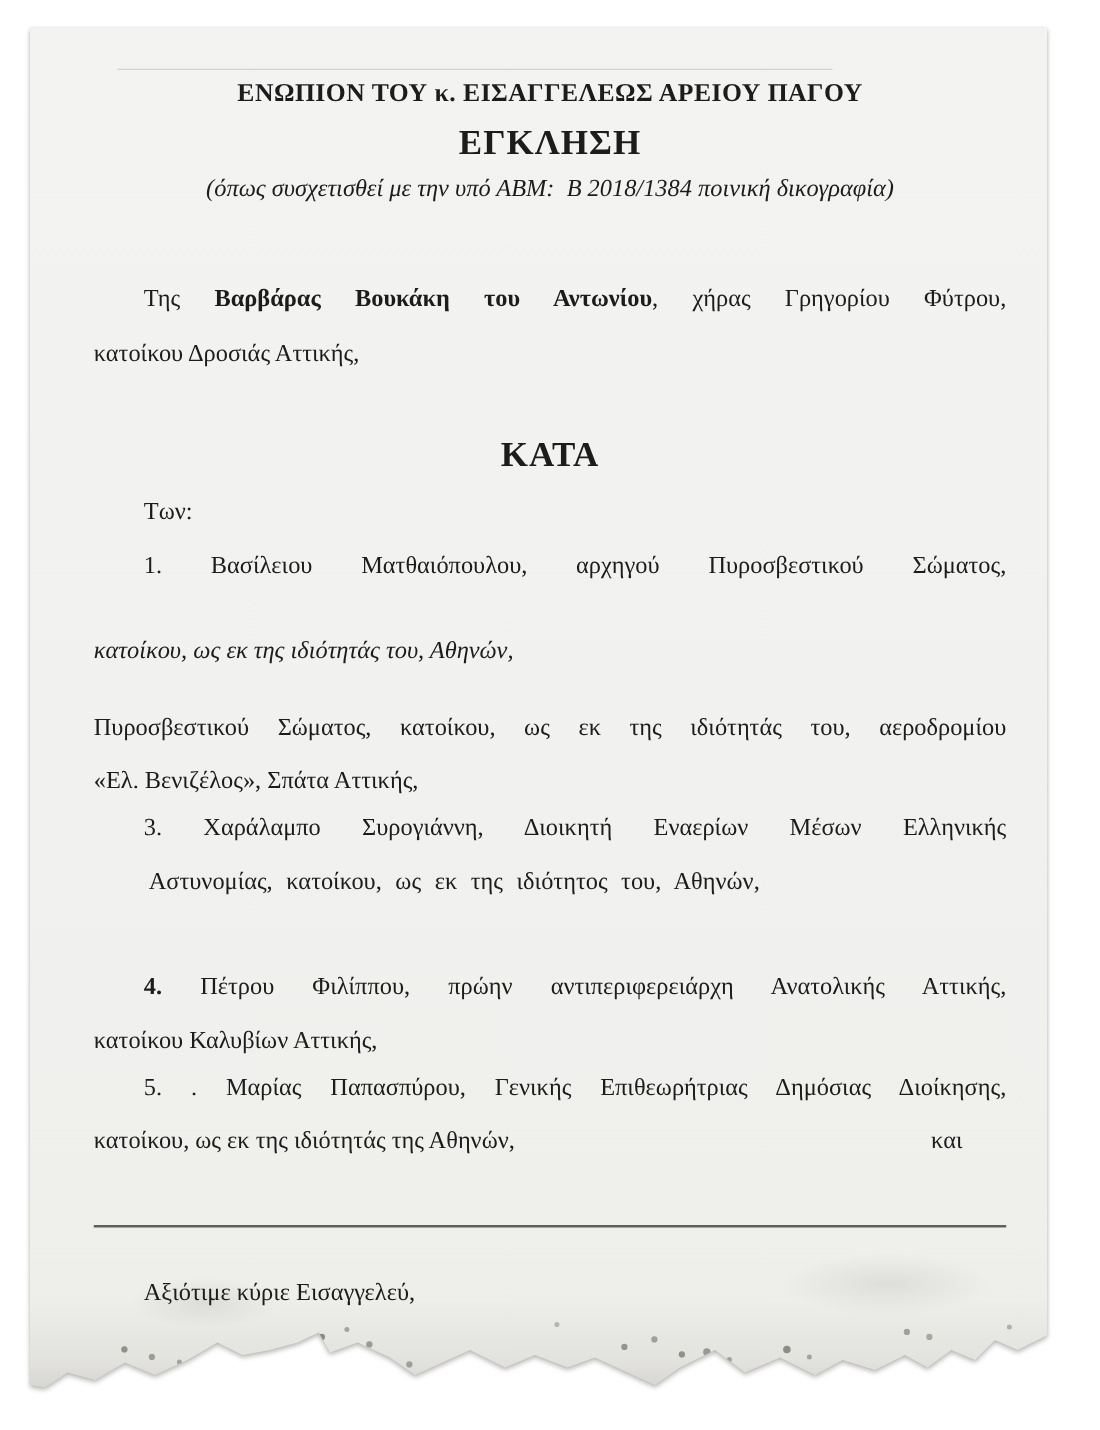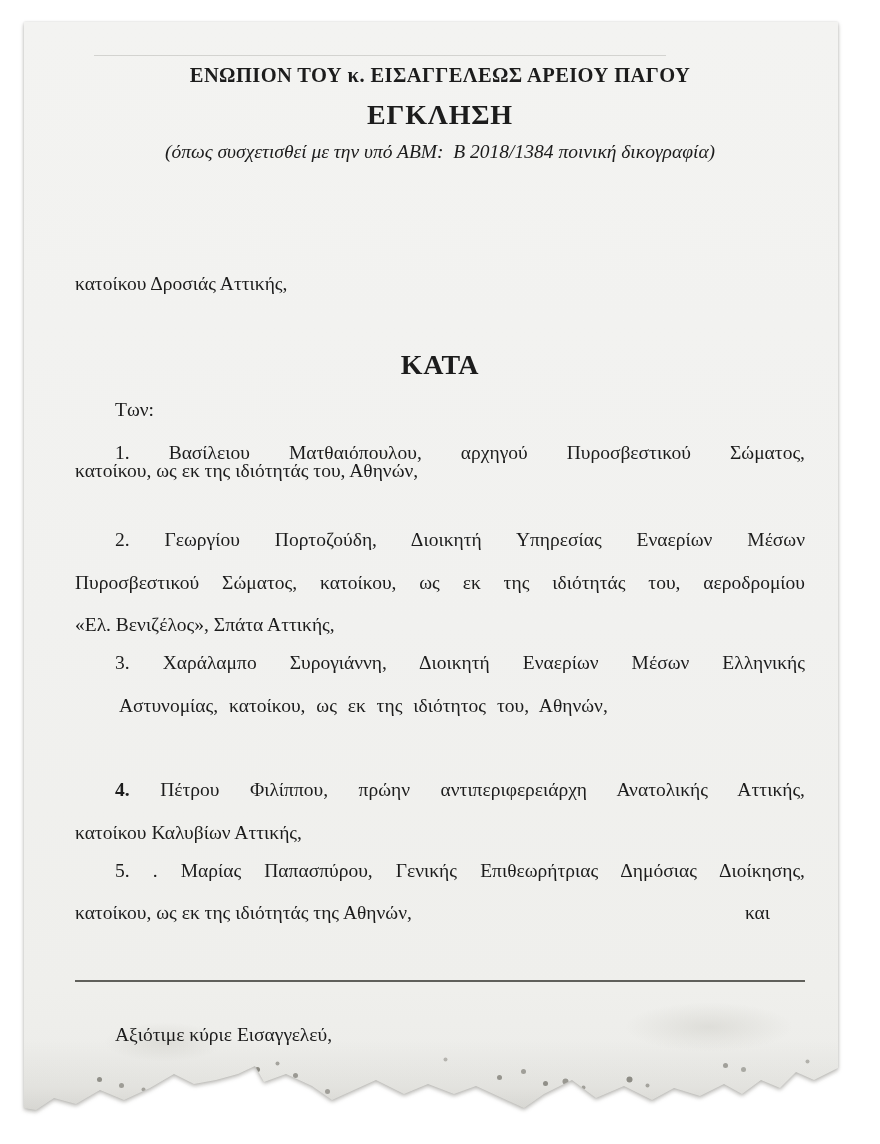--- a/index.html
+++ b/index.html
@@ -98,30 +98,30 @@
   <div class="paper">
 
     <div class="scan-line"></div>
     <div class="smudge" style="left:600px; top:980px; width:170px; height:50px;"></div>
     <div class="smudge" style="left:80px; top:1000px; width:120px; height:40px;"></div>
 
     <div class="line center bold title" style="top:40px;">ΕΝΩΠΙΟΝ ΤΟΥ κ. ΕΙΣΑΓΓΕΛΕΩΣ ΑΡΕΙΟΥ ΠΑΓΟΥ</div>
     <div class="line center bold doc-type" style="top:80px;">ΕΓΚΛΗΣΗ</div>
     <div class="line center italic" style="top:117px;">(όπως συσχετισθεί με την υπό ΑΒΜ:  Β 2018/1384 ποινική δικογραφία)</div>
 
+    <div class="line just indent" style="top:205px;"><span>Της </span><span class="b">Βαρβάρας Βουκάκη του Αντωνίου</span><span>, χήρας Γρηγορίου Φύτρου,</span></div>
     <div class="line" style="top:249px;">κατοίκου Δροσιάς Αττικής,</div>
 
     <div class="line center bold doc-type" style="top:330px;">ΚΑΤΑ</div>
 
     <div class="line indent" style="top:375px;">Των:</div>
 
     <div class="line just indent" style="top:418px;">1. Βασίλειου Ματθαιόπουλου, αρχηγού Πυροσβεστικού Σώματος,</div>
-    <div class="line" style="top:436px;">κατοίκου, ως εκ της ιδιότητάς του, Αθηνών,</div>
+    <div class="line" style="top:486px;font-style:italic;">κατοίκου, ως εκ της ιδιότητάς του, Αθηνών,</div>
 
-    <div class="line just indent" style="top:505px;">2. Γεωργίου Πορτοζούδη, Διοικητή Υπηρεσίας Εναερίων Μέσων</div>
     <div class="line just" style="top:548px;">Πυροσβεστικού Σώματος, κατοίκου, ως εκ της ιδιότητάς του, αεροδρομίου</div>
     <div class="line" style="top:590px;">«Ελ. Βενιζέλος», Σπάτα Αττικής,</div>
 
     <div class="line just indent" style="top:628px;">3. Χαράλαμπο Συρογιάννη, Διοικητή Εναερίων Μέσων Ελληνικής</div>
     <div class="line spread" style="top:671px;margin-left:44px;">Αστυνομίας, κατοίκου, ως εκ της ιδιότητος του, Αθηνών,</div>
 
     <div class="line just indent" style="top:755px;"><span class="b">4.</span><span> Πέτρου Φιλίππου, πρώην αντιπεριφερειάρχη Ανατολικής Αττικής,</span></div>
     <div class="line" style="top:798px;">κατοίκου Καλυβίων Αττικής,</div>
 
     <div class="line just indent" style="top:836px;">5. . Μαρίας Παπασπύρου, Γενικής Επιθεωρήτριας Δημόσιας Διοίκησης,</div>

